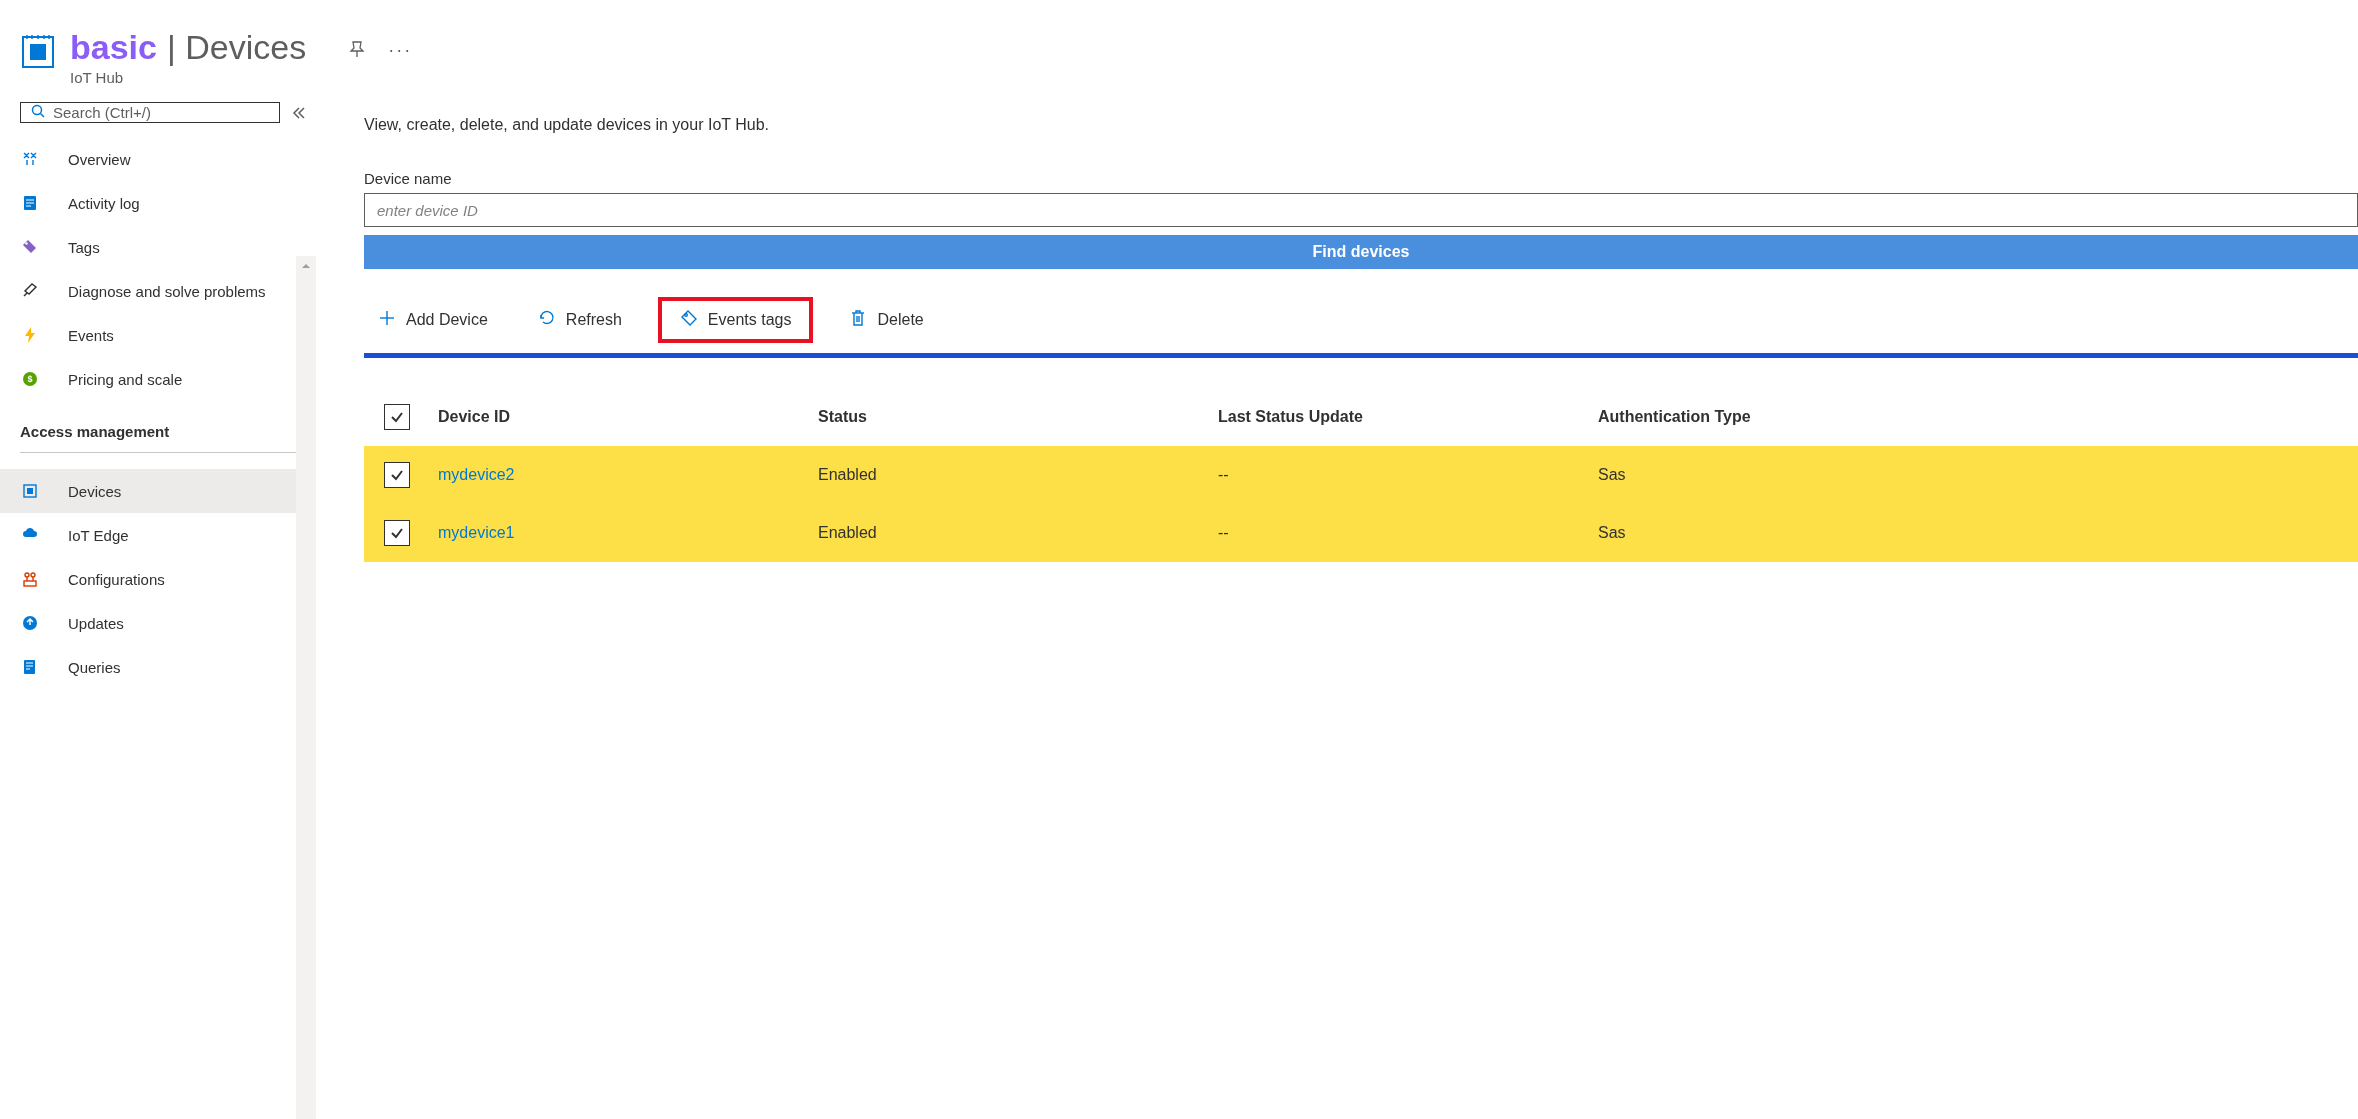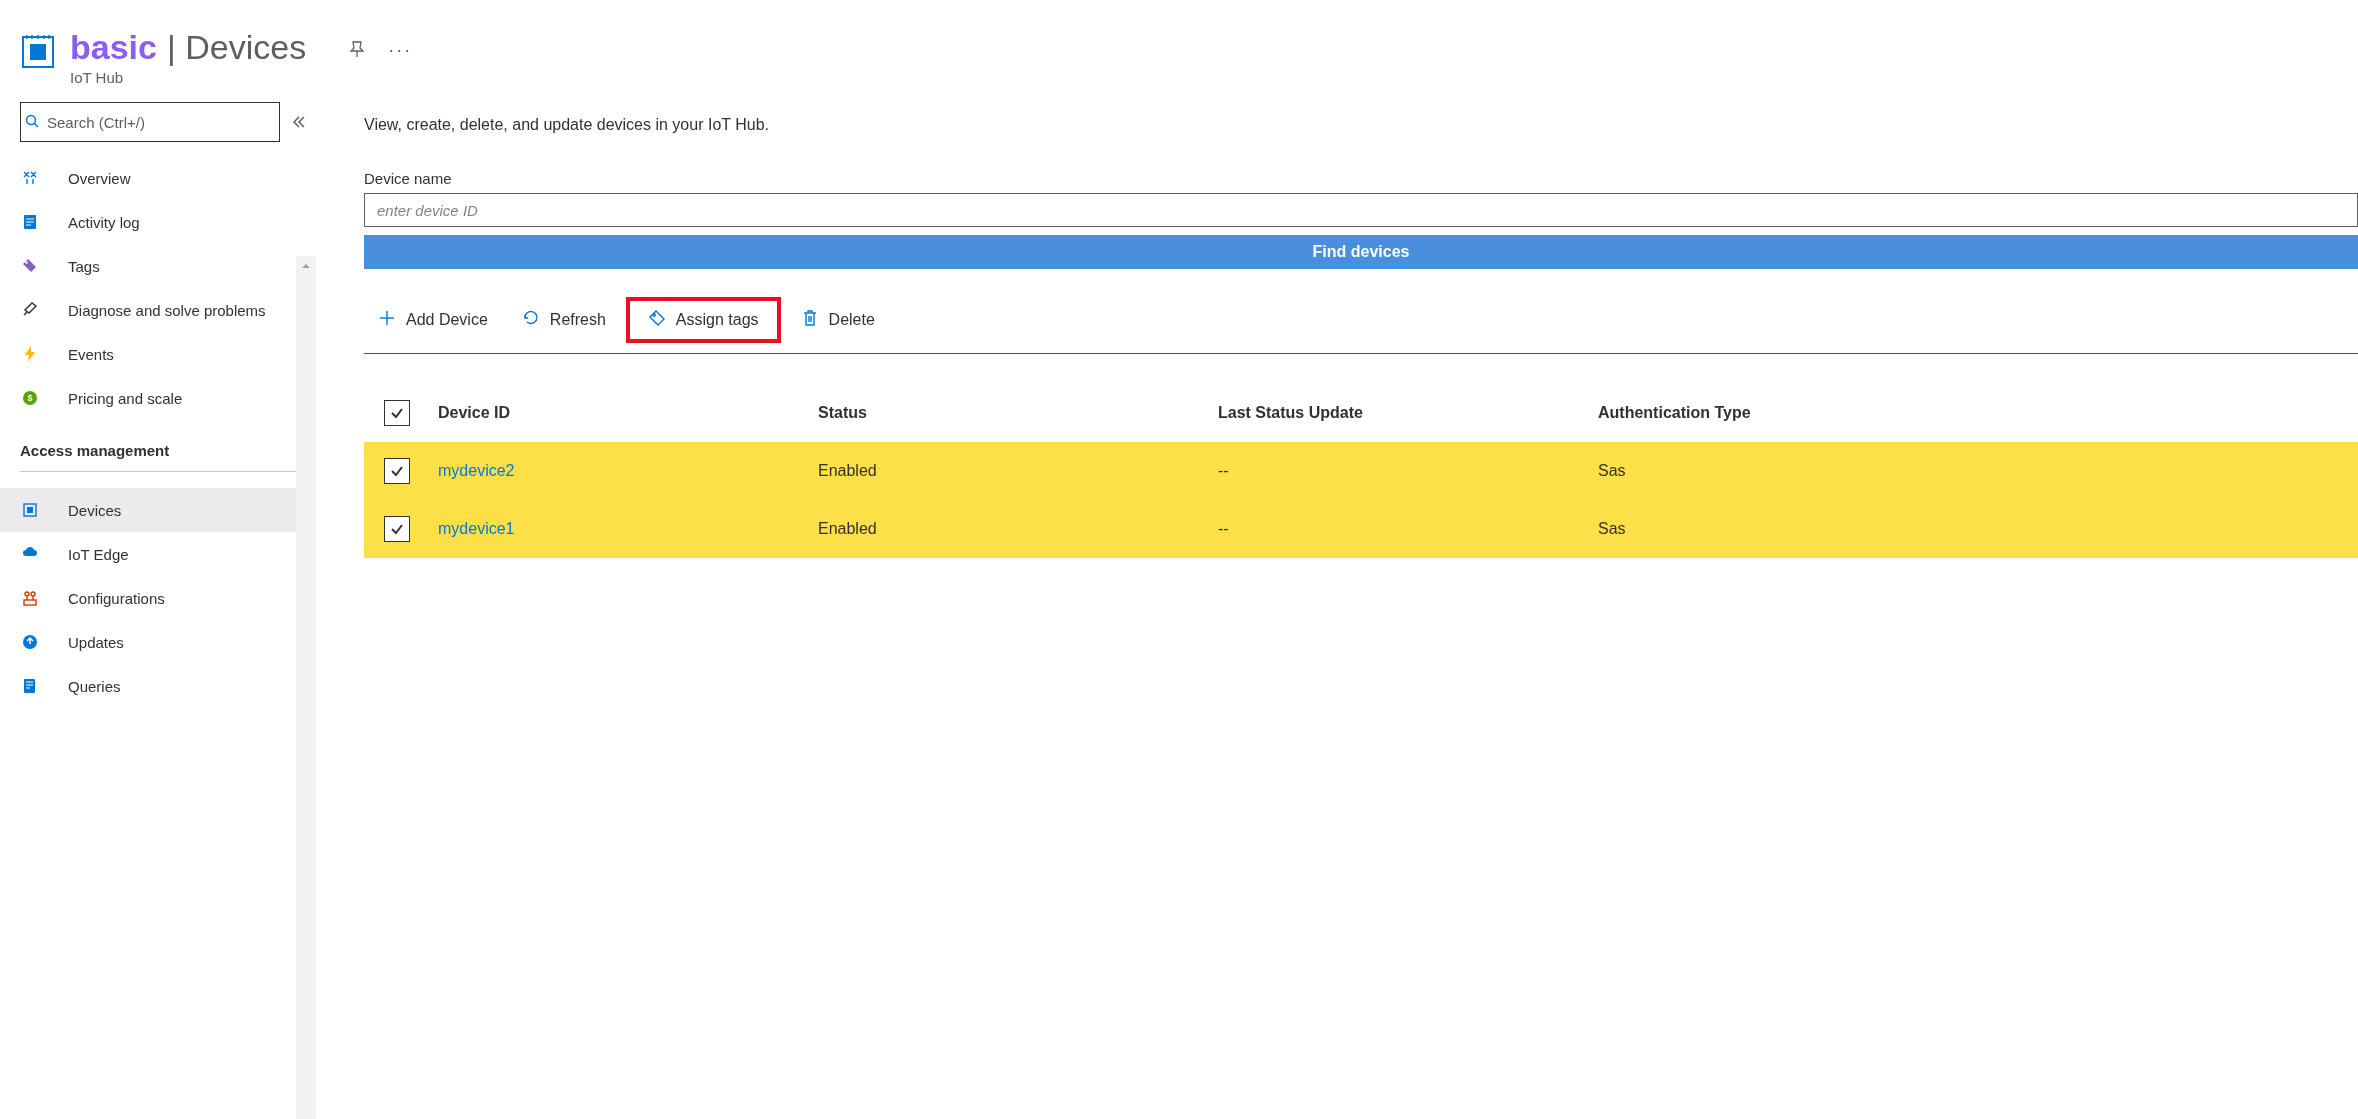--- a/index.html
+++ b/index.html
@@ -38,22 +38,22 @@
       flex-direction: column;
       padding: 6px 0 0 0;
       position: relative;
     }
     .search-row { display: flex; align-items: center; padding: 0 6px 0 20px; gap: 6px; }
     .search-box {
       flex: 1;
       display: flex;
       align-items: center;
       border: 1px solid #323130;
-      height: 40px;
-      padding: 0 4px;
+      height: 21px;
+      padding: 0 10px;
       gap: 8px;
     }
     .search-box input {
       border: none; outline: none; font-size: 15px; width: 100%;
       font-family: inherit; color: #323130;
     }
     .search-box input::placeholder { color: #605e5c; }
     .collapse-btn { width: 24px; display:flex; justify-content:center; color:#605e5c; }
     .nav-list { margin-top: 14px; display: flex; flex-direction: column; }
     .nav-item {
@@ -101,22 +101,22 @@
       border: none;
       font-size: 16px;
       font-weight: 600;
       padding: 0 24px;
       height: 34px;
       cursor: pointer;
       font-family: inherit;
     }
     .toolbar {
       display: flex; align-items: center;
-      margin-top: 28px; border-bottom: 1px solid #1d4ed8;
-      padding-bottom: 10px; gap: 6px;
+      margin-top: 28px; border-bottom: 5px solid #1d4ed8;
+      padding-bottom: 10px; gap: 22px;
     }
     .tool-btn {
       display: flex; align-items: center; gap: 10px;
       font-size: 16px; color: #323130;
       padding: 6px 14px; cursor: pointer; background: none; border: none;
       font-family: inherit;
     }
     .tool-btn .icon { color: #0078d4; }
     .tool-btn .icon.del { color: #0078d4; }
     .highlight-box { border: 4px solid #e81123; padding: 2px 4px; }
@@ -339,21 +339,21 @@
           <span>Refresh</span>
         </button>
         <span class="highlight-box">
           <button class="tool-btn">
             <span class="icon">
               <svg width="18" height="18" viewBox="0 0 18 18" fill="none" stroke="#0078d4" stroke-width="1.4">
                   <path d="M2 8 L8 2 L16 10 L10 16 Z"></path>
                   <circle cx="6" cy="6" r="1.3"></circle>
                 </svg>
             </span>
-            <span>Assign tags</span>
+            <span>Events tags</span>
           </button>
         </span>
         <button class="tool-btn">
           <span class="icon del">
             <svg width="18" height="18" viewBox="0 0 18 18" fill="none" stroke="#0078d4" stroke-width="1.4">
                 <path d="M3 4 L15 4"></path>
                 <path d="M5 4 L5 16 L13 16 L13 4"></path>
                 <path d="M7 4 L7 2 L11 2 L11 4"></path>
                 <line x1="8" y1="7" x2="8" y2="13"></line>
                 <line x1="10" y1="7" x2="10" y2="13"></line>

